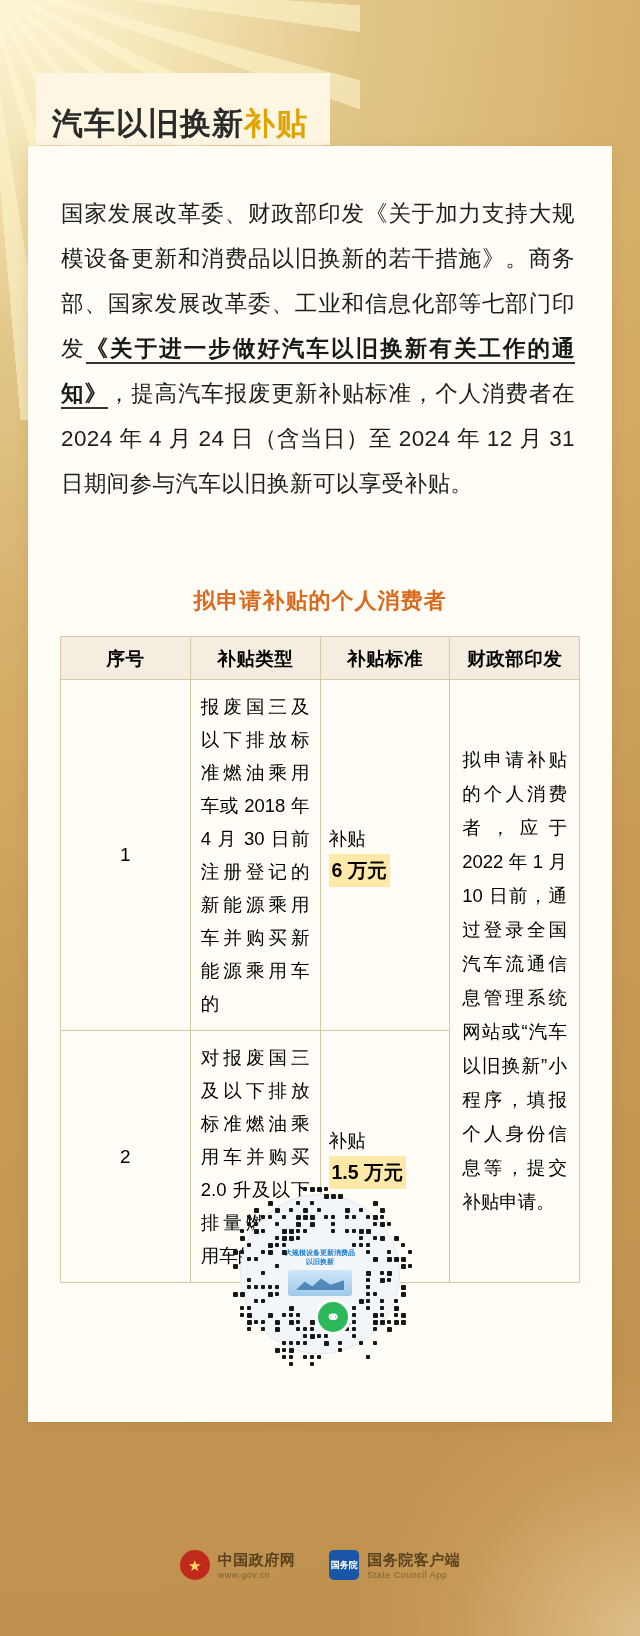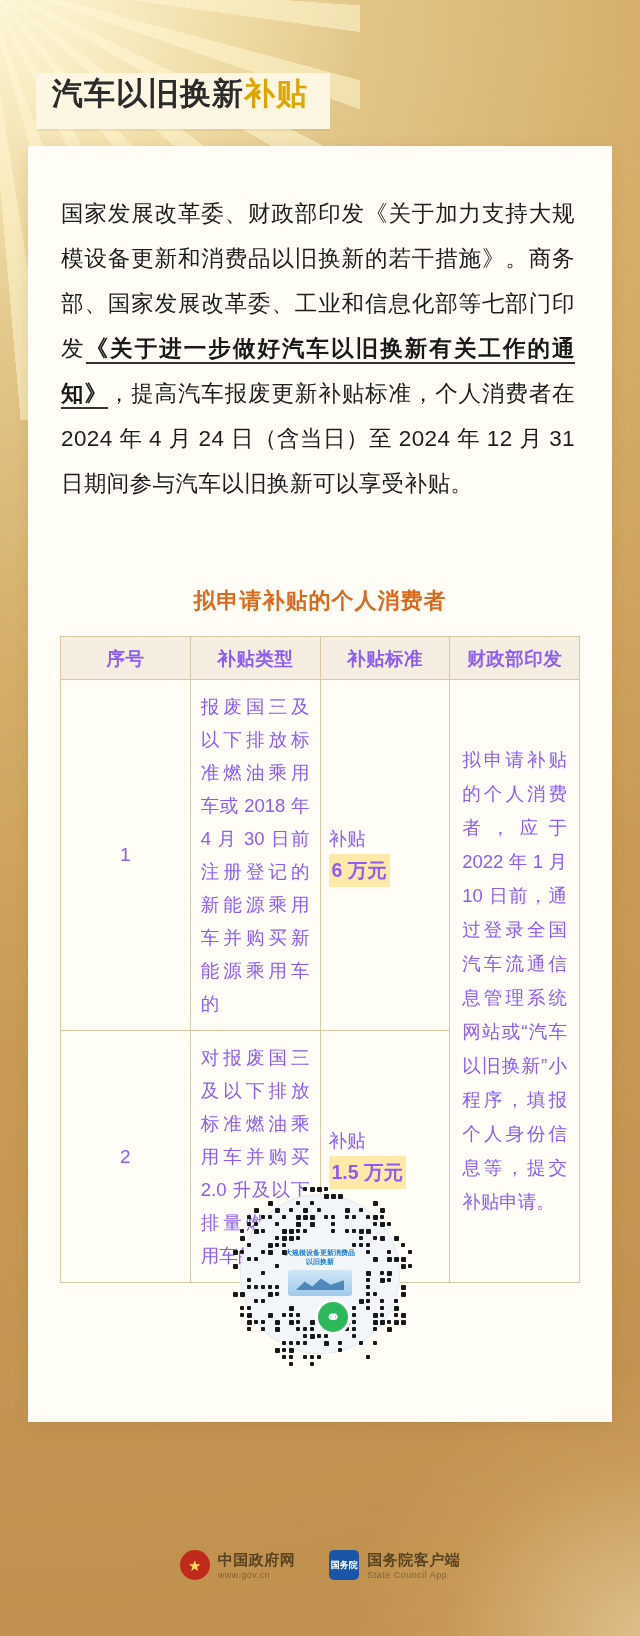--- a/index.html
+++ b/index.html
@@ -48,22 +48,22 @@
   }
 
   
   .title-wrap {
     position: absolute;
     left: 36px;
     top: 73px;
     height: 56px;
     background: #fdf6e3;
     display: flex;
-    align-items: flex-start;
-    padding: 0 22px 0 16px;
+    align-items: flex-end;
+    padding: 16px 22px 0 16px;
     box-shadow: 0 2px 0 rgba(150,110,40,0.10);
   }
   .title-wrap .t1 {
     font-size: 31px;
     font-weight: bold;
     color: #2b2b2b;
     letter-spacing: 1px;
   }
   .title-wrap .t2 {
     font-size: 31px;
@@ -119,21 +119,21 @@
     position: absolute;
     left: 32px;
     top: 490px;
     width: 520px;
     border-collapse: collapse;
     table-layout: fixed;
   }
   table.subsidy th, table.subsidy td {
     border: 1px solid #d8c9a6;
     vertical-align: middle;
-    color: #8b5cf6;
+    color: #000000;
   }
   table.subsidy thead th {
     background: #f5ede0;
     font-size: 18.5px;
     font-weight: bold;
     height: 40px;
     text-align: center;
     letter-spacing: 0.5px;
   }
   td.idx {

